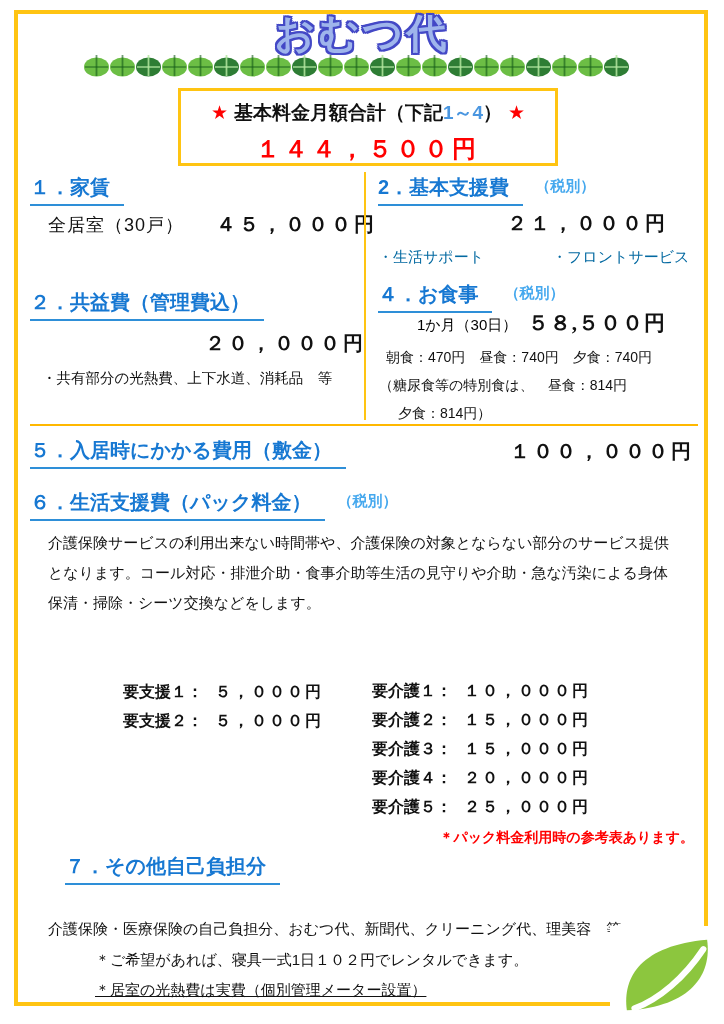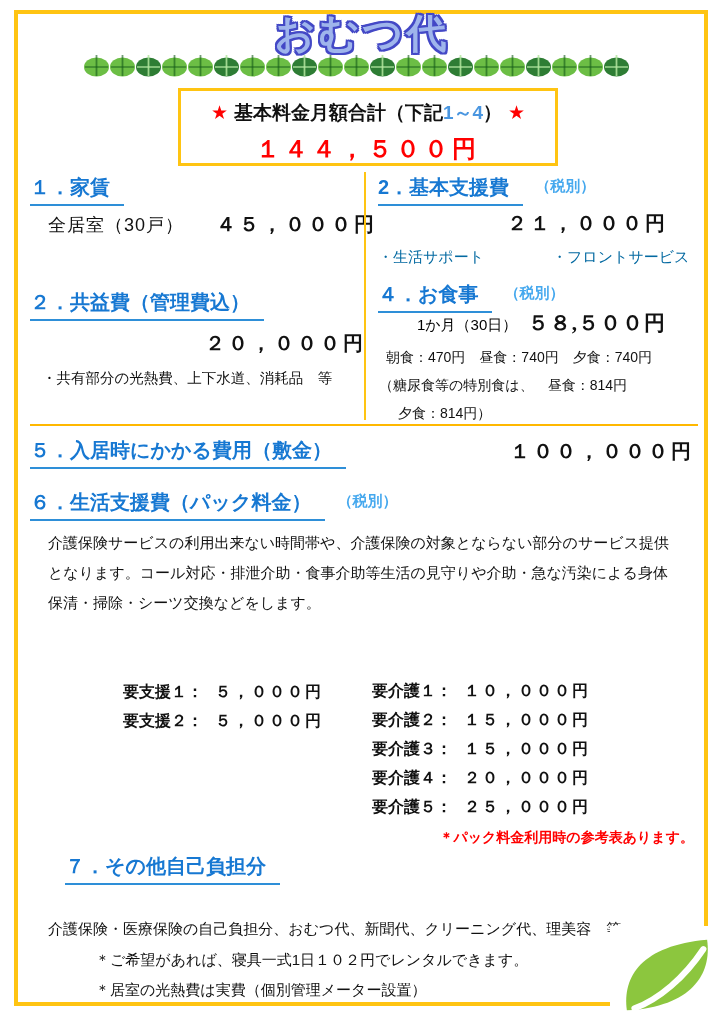--- a/index.html
+++ b/index.html
@@ -257,21 +257,21 @@
     </div>
   </div>
 
   <div class="abs red-note" style="right:30px;top:829px;">＊パック料金利用時の参考表あります。</div>
 
   <div class="abs sec-h" style="left:37px;top:853px;margin-left:28px;">
     <span class="ul">７．その他自己負担分</span>
   </div>
   <div class="abs body-sm" style="left:48px;top:920px;font-size:15px;">介護保険・医療保険の自己負担分、おむつ代、新聞代、クリーニング代、理美容　等</div>
   <div class="abs body-sm" style="left:95px;top:951px;font-size:15px;">＊ご希望があれば、寝具一式1日１０２円でレンタルできます。</div>
-  <div class="abs body-sm" style="left:95px;top:981px;font-size:15px;">＊居室の光熱費は実費（個別管理メーター設置）</div>
+  <div class="abs body-sm" style="left:95px;top:981px;font-size:15px;text-decoration:underline;">＊居室の光熱費は実費（個別管理メーター設置）</div>
 
   <div class="big-leaf-box">
     <svg width="96" height="86" viewBox="0 0 100 90">
       <path d="M8 82 C3 46 24 14 92 8 C97 44 76 78 8 82 Z" fill="#8CC63E"></path>
       <path d="M16 80 C42 70 68 48 88 18" stroke="#ffffff" stroke-width="6.5" fill="none" stroke-linecap="round"></path>
     </svg>
   </div>
 
 </div>
 

